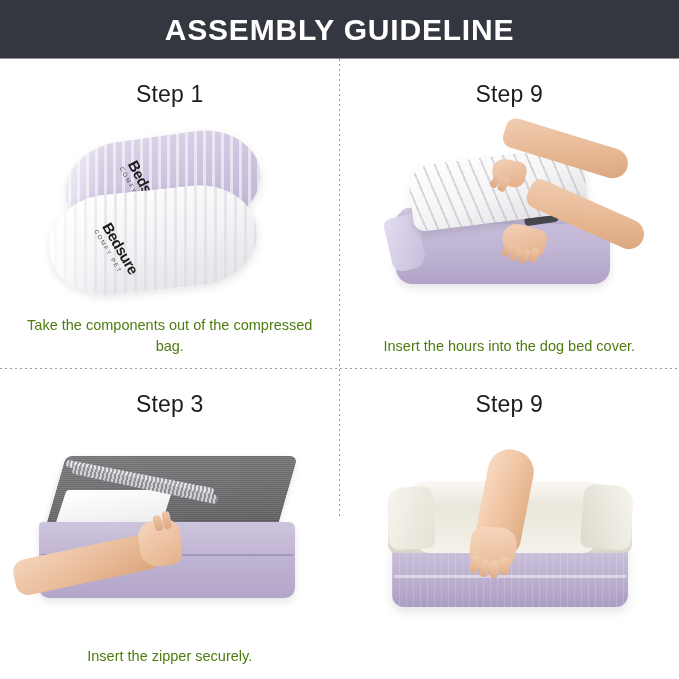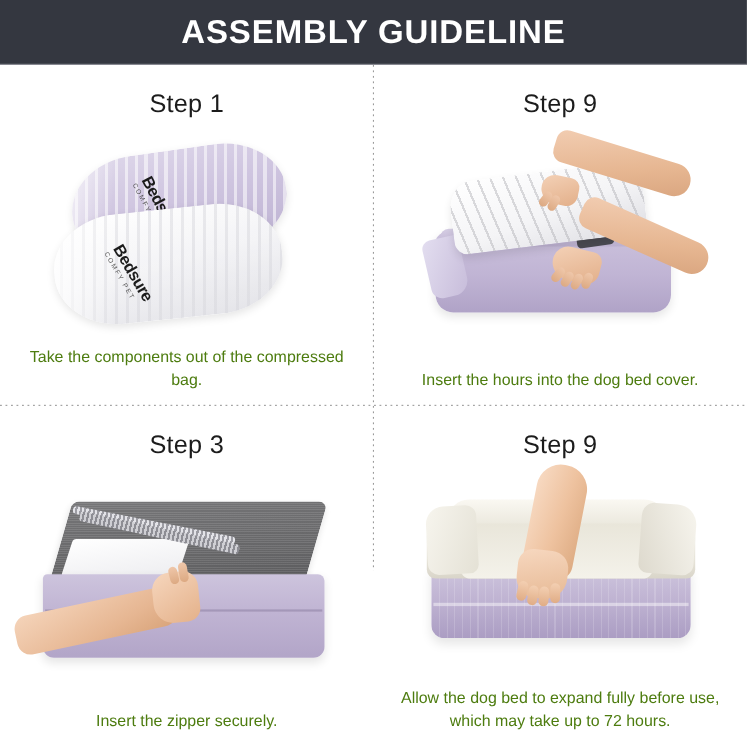--- a/index.html
+++ b/index.html
@@ -468,19 +468,18 @@
           <div class="bed4-bolster-r"></div>
           <div class="arm4"></div>
           <div class="hand4">
             <div class="f4" style="left:2px;top:30px;transform:rotate(6deg);"></div>
             <div class="f4" style="left:12px;top:33px;transform:rotate(3deg);"></div>
             <div class="f4" style="left:22px;top:33px;transform:rotate(-1deg);"></div>
             <div class="f4" style="left:32px;top:29px;transform:rotate(-5deg);"></div>
           </div>
         </div>
       </div>
-      <div class="caption">Allow the dog bed to expand fully before use, which may take up to 72 hours.</div>
     </div>
   </div>
 
   <div class="v-divider"></div>
   <div class="h-divider"></div>
 </div>
 
 </body></html>

